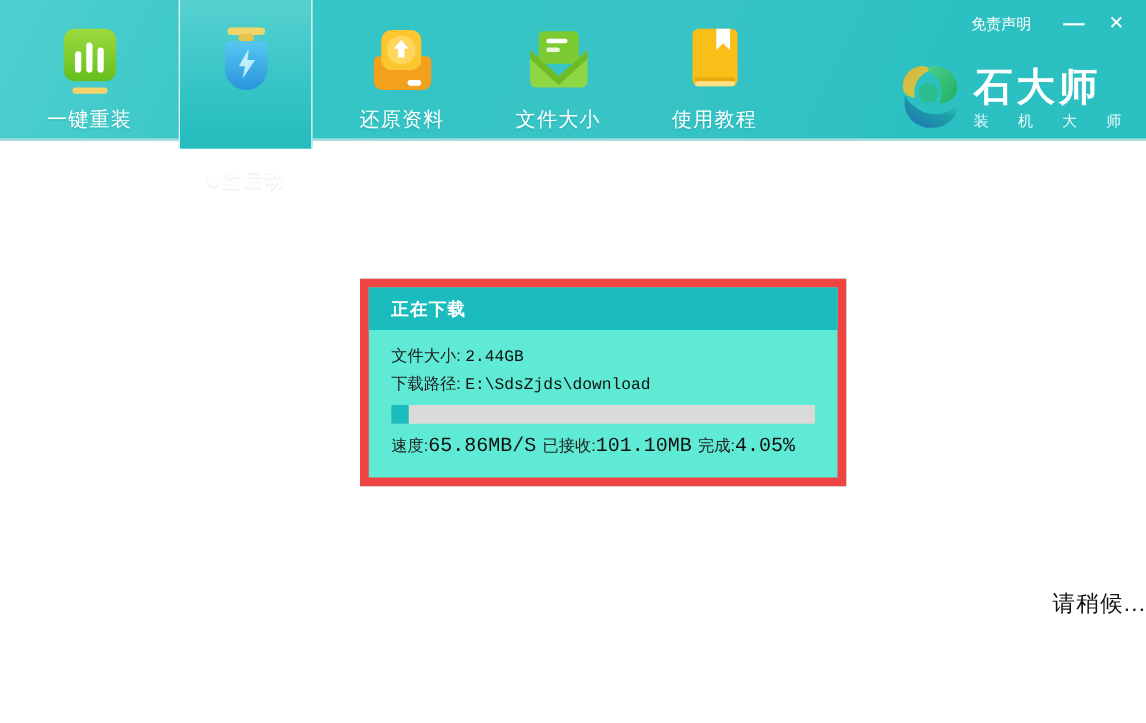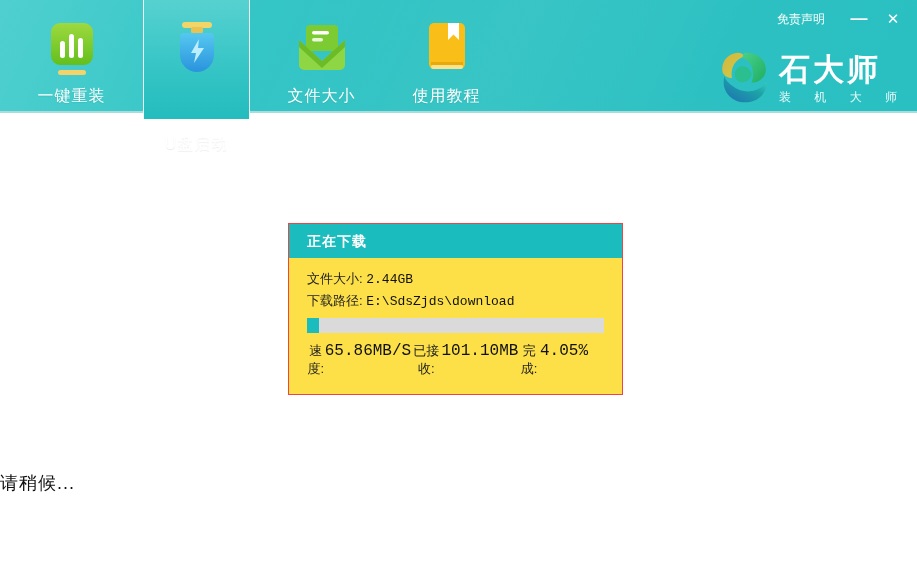--- a/index.html
+++ b/index.html
@@ -47,41 +47,41 @@
   .brand{position:absolute;top:50px;right:10px;display:flex;align-items:flex-end;z-index:2;}
   .brand-logo{width:56px;height:56px;margin-right:6px;}
   .brand-text{display:flex;flex-direction:column;}
   .brand-name{color:#fff;font-size:31px;font-weight:bold;letter-spacing:3px;line-height:33px;}
   .brand-sub{color:#eafcfb;font-size:12px;letter-spacing:10px;margin-top:3px;white-space:nowrap;}
 
   
   .main{position:relative;width:100%;height:463px;background:#fff;}
 
   .dialog{
-    position:absolute;left:288px;top:110px;width:335px;
-    background:#fde047;border:1px solid #ef4444;
+    position:absolute;left:288px;top:110px;width:389px;
+    background:#5eead4;border:7px solid #ef4444;
   }
   .dialog-header{
     height:34px;background:var(--teal-dark);
     color:#fff;font-size:14px;font-weight:bold;
     line-height:34px;padding-left:18px;letter-spacing:1px;
   }
   .dialog-body{padding:10px 18px 16px 18px;}
   .info-row{font-size:13px;color:#222;line-height:21px;display:flex;align-items:baseline;}
   .info-row .lbl{white-space:pre;}
   .info-row .val{font-family:"Liberation Mono","DejaVu Sans Mono",monospace;font-size:13px;color:#111;}
   .progress{margin-top:6px;height:15px;background:var(--track);position:relative;}
   .progress-fill{height:100%;background:var(--teal-dark);width:4%;}
   .stats{margin-top:9px;display:flex;justify-content:space-between;padding-right:16px;font-size:13px;color:#222;text-align:center;}
   .stat{display:flex;align-items:baseline;}
   .stat .val{font-family:"Liberation Mono","DejaVu Sans Mono",monospace;font-size:16px;color:#111;}
 
   .wait-text{
     position:absolute;left:0;top:358px;width:100%;
-    text-align:left;font-size:18px;color:#111;letter-spacing:1px;
+    text-align:right;font-size:18px;color:#111;letter-spacing:1px;
   }
 </style>
 </head>
 <body>
 
 <div class="window">
 
   <div class="navbar">
 
     <div class="tabs">
@@ -116,20 +116,32 @@
               </defs>
             <rect x="10" y="2" width="30" height="6" rx="3" fill="#f2d569"></rect>
             <rect x="19" y="7" width="12" height="6" rx="1.5" fill="#e9c352"></rect>
             <path d="M12 13 h26 q4 0 4 4 v18 a17 17 0 0 1 -34 0 v-18 q0 -4 4 -4 z" fill="url(#g-blue)"></path>
             <path d="M27 19 l-8 14 h5 l-2 10 l10 -15 h-6 z" fill="#bdeefb"></path>
           </svg>
         </div>
         <div class="tlabel">U盘启动</div>
       </div>
 
+      <div class="tab">
+        <div class="ticon">
+          <svg width="52" height="58" viewBox="0 0 52 58">
+            <path d="M7 24 h38 a4 4 0 0 1 4 4 v16 a7 7 0 0 1 -7 7 h-32 a7 7 0 0 1 -7 -7 v-16 a4 4 0 0 1 4 -4 z" fill="#f2a01e"></path>
+            <rect x="9" y="3" width="32" height="32" rx="8" fill="#fbc62e"></rect>
+            <circle cx="25" cy="19" r="11.5" fill="#fdd65b"></circle>
+            <path d="M25 11 l6 7 h-3.5 v7 h-5 v-7 h-3.5 z" fill="#fff"></path>
+            <rect x="30" y="43" width="11" height="4.5" rx="2.25" fill="#fff"></rect>
+          </svg>
+        </div>
+        <div class="tlabel">还原资料</div>
+      </div>
 
       <div class="tab">
         <div class="ticon">
           <svg width="54" height="54" viewBox="0 0 54 54">
             <rect x="11" y="2" width="32" height="26" rx="4" fill="#7ccb33"></rect>
             <rect x="17" y="8" width="17" height="3.5" rx="1.75" fill="#ffffff"></rect>
             <rect x="17" y="15" width="11" height="3.5" rx="1.75" fill="#e9f7da"></rect>
             <path d="M4 17 L27 38 L50 17 V42 a5 5 0 0 1 -5 5 H9 a5 5 0 0 1 -5 -5 Z" fill="#8fd644"></path>
             <path d="M4 17 L27 38 L50 17 L50 24 L27 45 L4 24 Z" fill="#6cbc27"></path>
           </svg>

